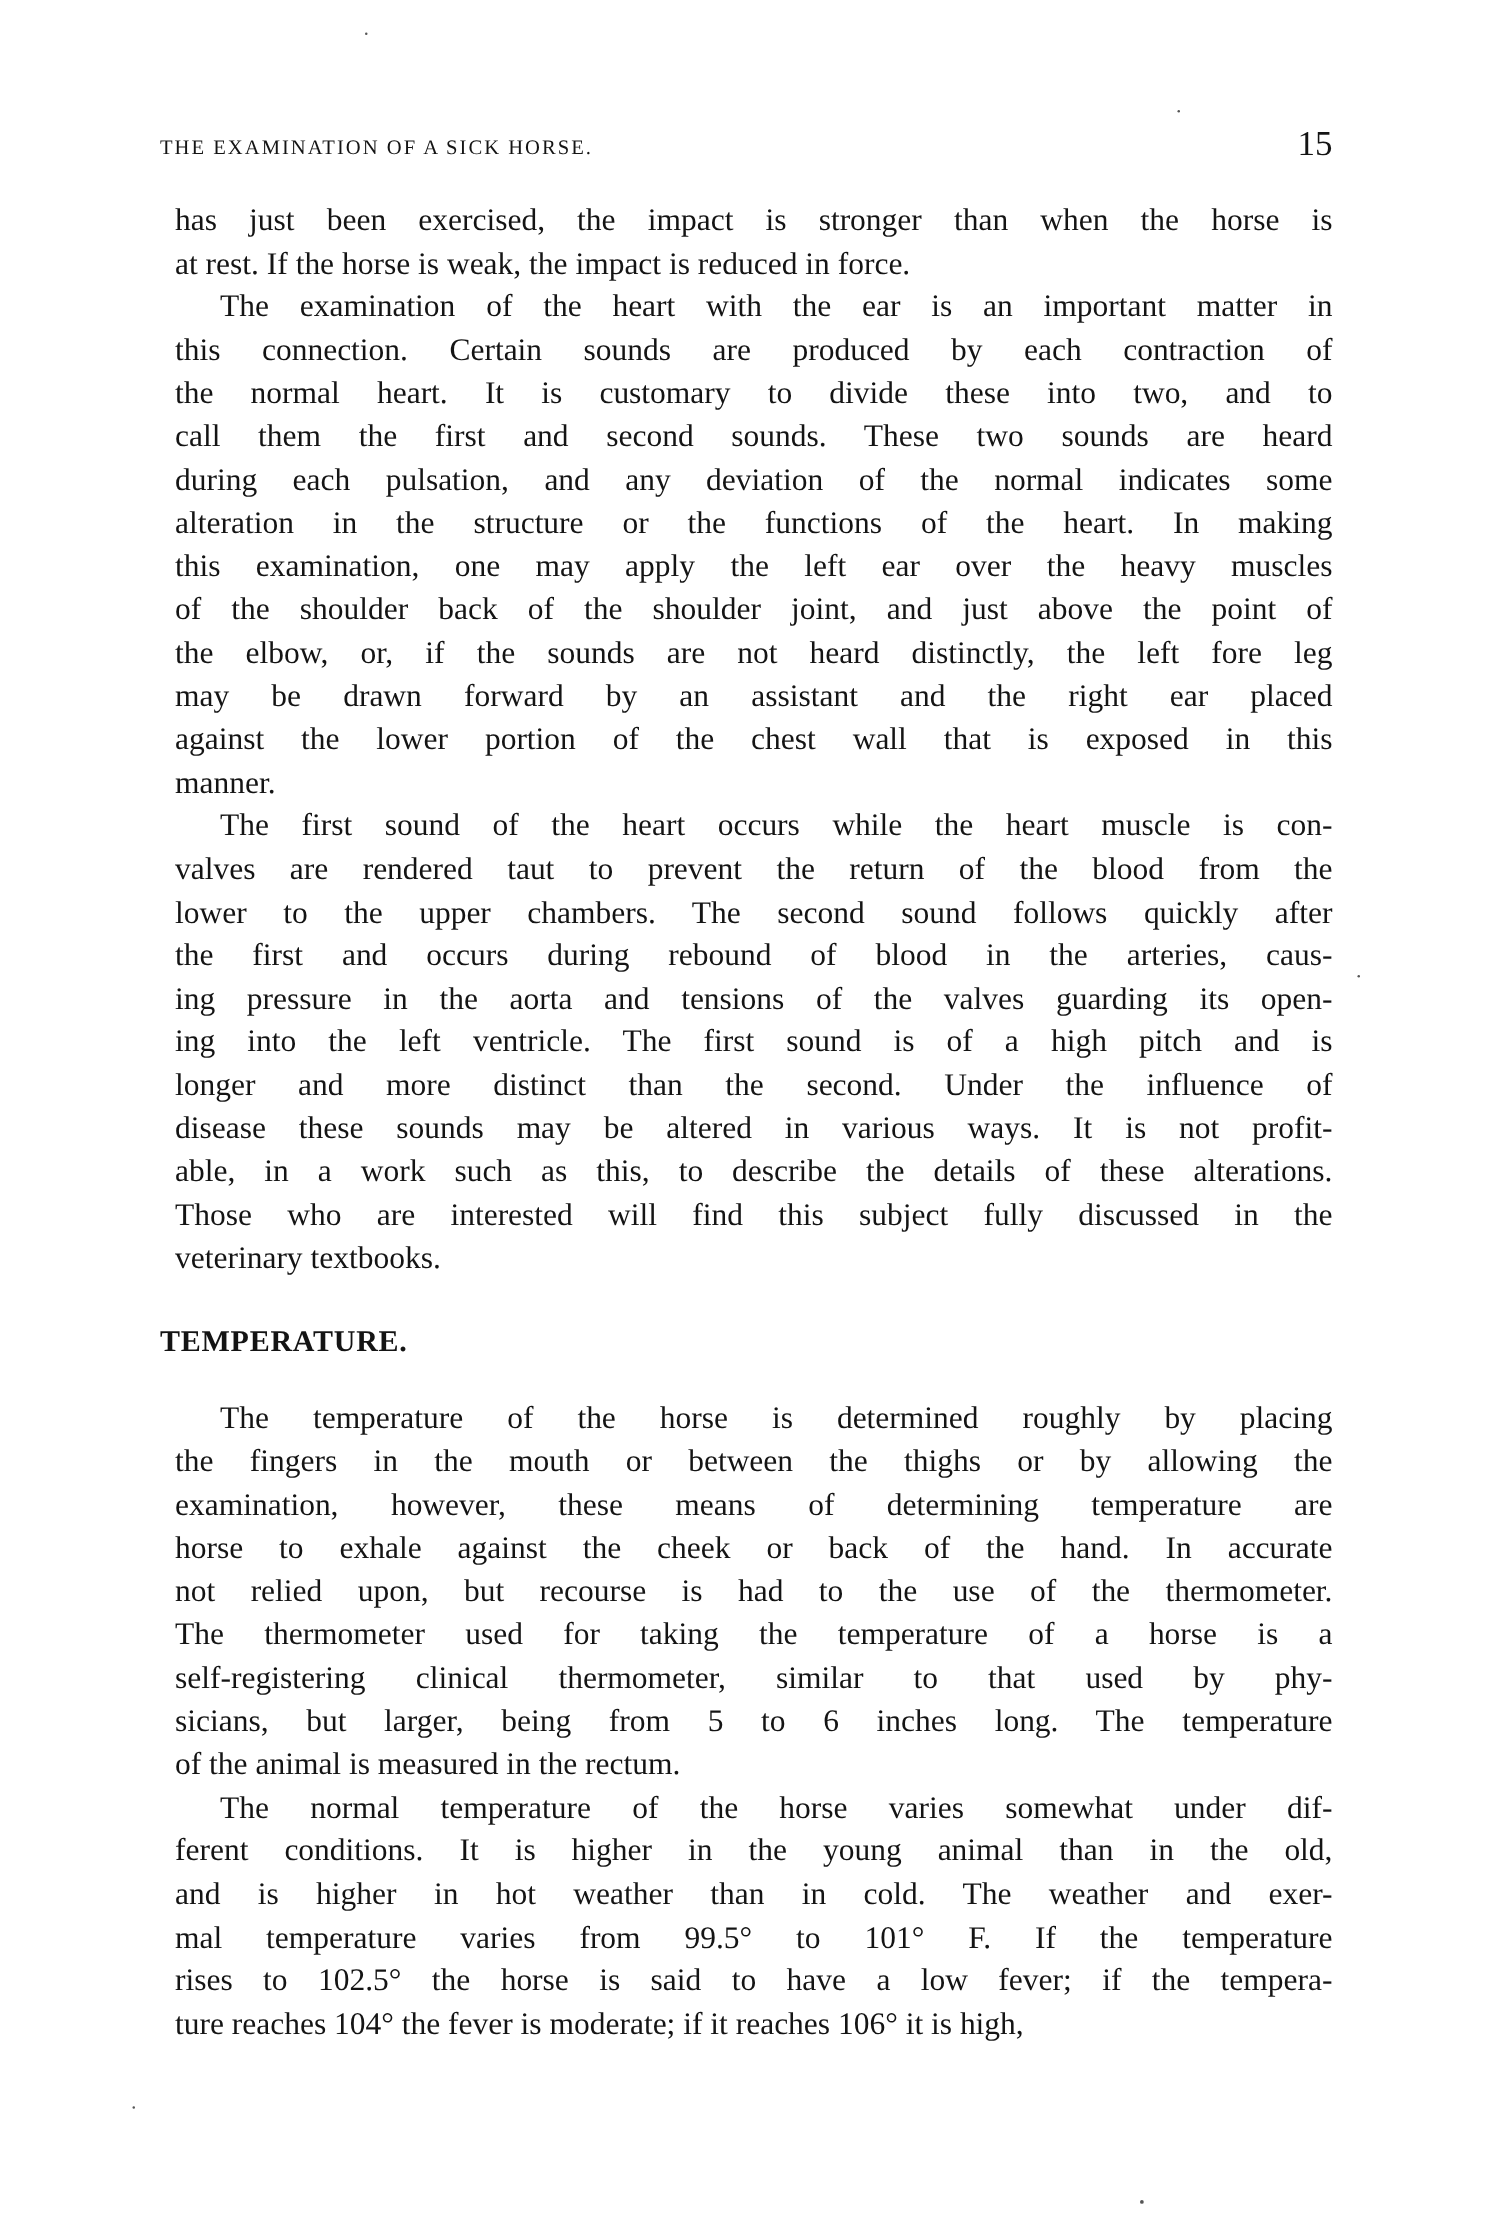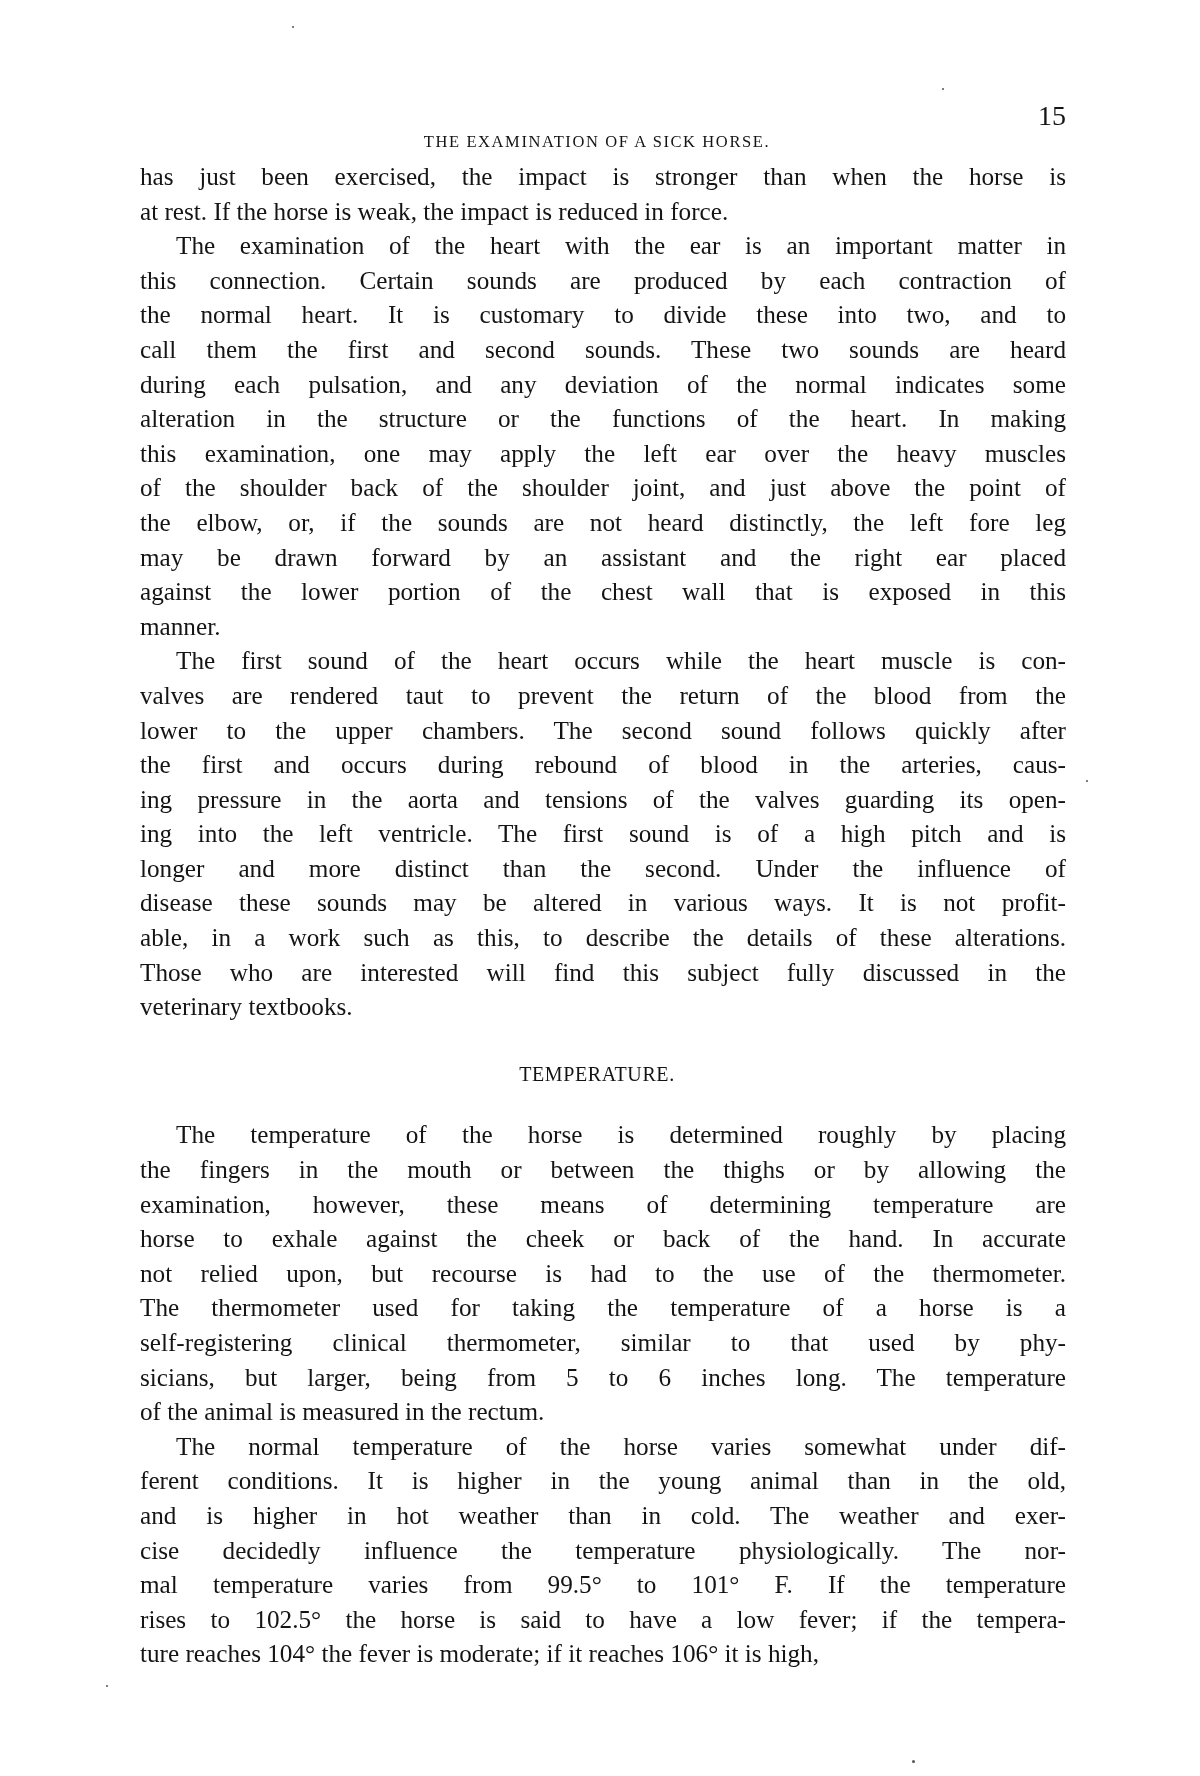--- a/index.html
+++ b/index.html
@@ -25,27 +25,25 @@
       position: absolute;
       top: 100px;
       left: 0;
       width: 938px;
       height: 34px;
     }
     .running-title {
       position: absolute;
       left: 0;
       right: 0;
-      text-align: center;
       top: 8px;
       font-size: 16.5px;
       letter-spacing: 1.6px;
       font-variant: small-caps;
       text-transform: uppercase;
-      margin-top: 24px;
     }
     .page-number {
       position: absolute;
       right: 0;
       top: 0;
       font-size: 28px;
     }
     .body-text {
       position: absolute;
       top: 160px;
@@ -63,23 +61,22 @@
       margin-left: 12px;
     }
     .line.last {
       text-align-last: left;
     }
     .line.indent {
       padding-left: 36px;
     }
     .section-heading {
       display: block;
-      text-align: center;
-      font-weight: normal;
-      font-size: 20px;
+      font-weight: bold;
+      font-size: 24px;
       letter-spacing: 0.6px;
       height: 34.6px;
       line-height: 34.6px;
       margin-top: 32px;
       margin-bottom: 27px;
     }
     .speck {
       position: absolute;
       background: #555;
       border-radius: 50%;
@@ -138,21 +135,20 @@
           <span class="line">not relied upon, but recourse is had to the use of the thermometer.</span>
           <span class="line">The thermometer used for taking the temperature of a horse is a</span>
           <span class="line">self-registering clinical thermometer, similar to that used by phy-</span>
           <span class="line">sicians, but larger, being from 5 to 6 inches long. The temperature</span>
           <span class="line last">of the animal is measured in the rectum.</span>
         </div>
         <div>
           <span class="line indent">The normal temperature of the horse varies somewhat under dif-</span>
           <span class="line">ferent conditions. It is higher in the young animal than in the old,</span>
           <span class="line">and is higher in hot weather than in cold. The weather and exer-</span>
-          <span class="line">cise decidedly influence the temperature physiologically. The nor-</span>
           <span class="line">mal temperature varies from 99.5° to 101° F. If the temperature</span>
           <span class="line">rises to 102.5° the horse is said to have a low fever; if the tempera-</span>
           <span class="line last">ture reaches 104° the fever is moderate; if it reaches 106° it is high,</span>
         </div>
       </div>
   </div>
 </div>
 
 <div class="speck" style="left:292px;top:26px;width:2px;height:2px;"></div>
 <div class="speck" style="left:942px;top:88px;width:2px;height:2px;"></div>

